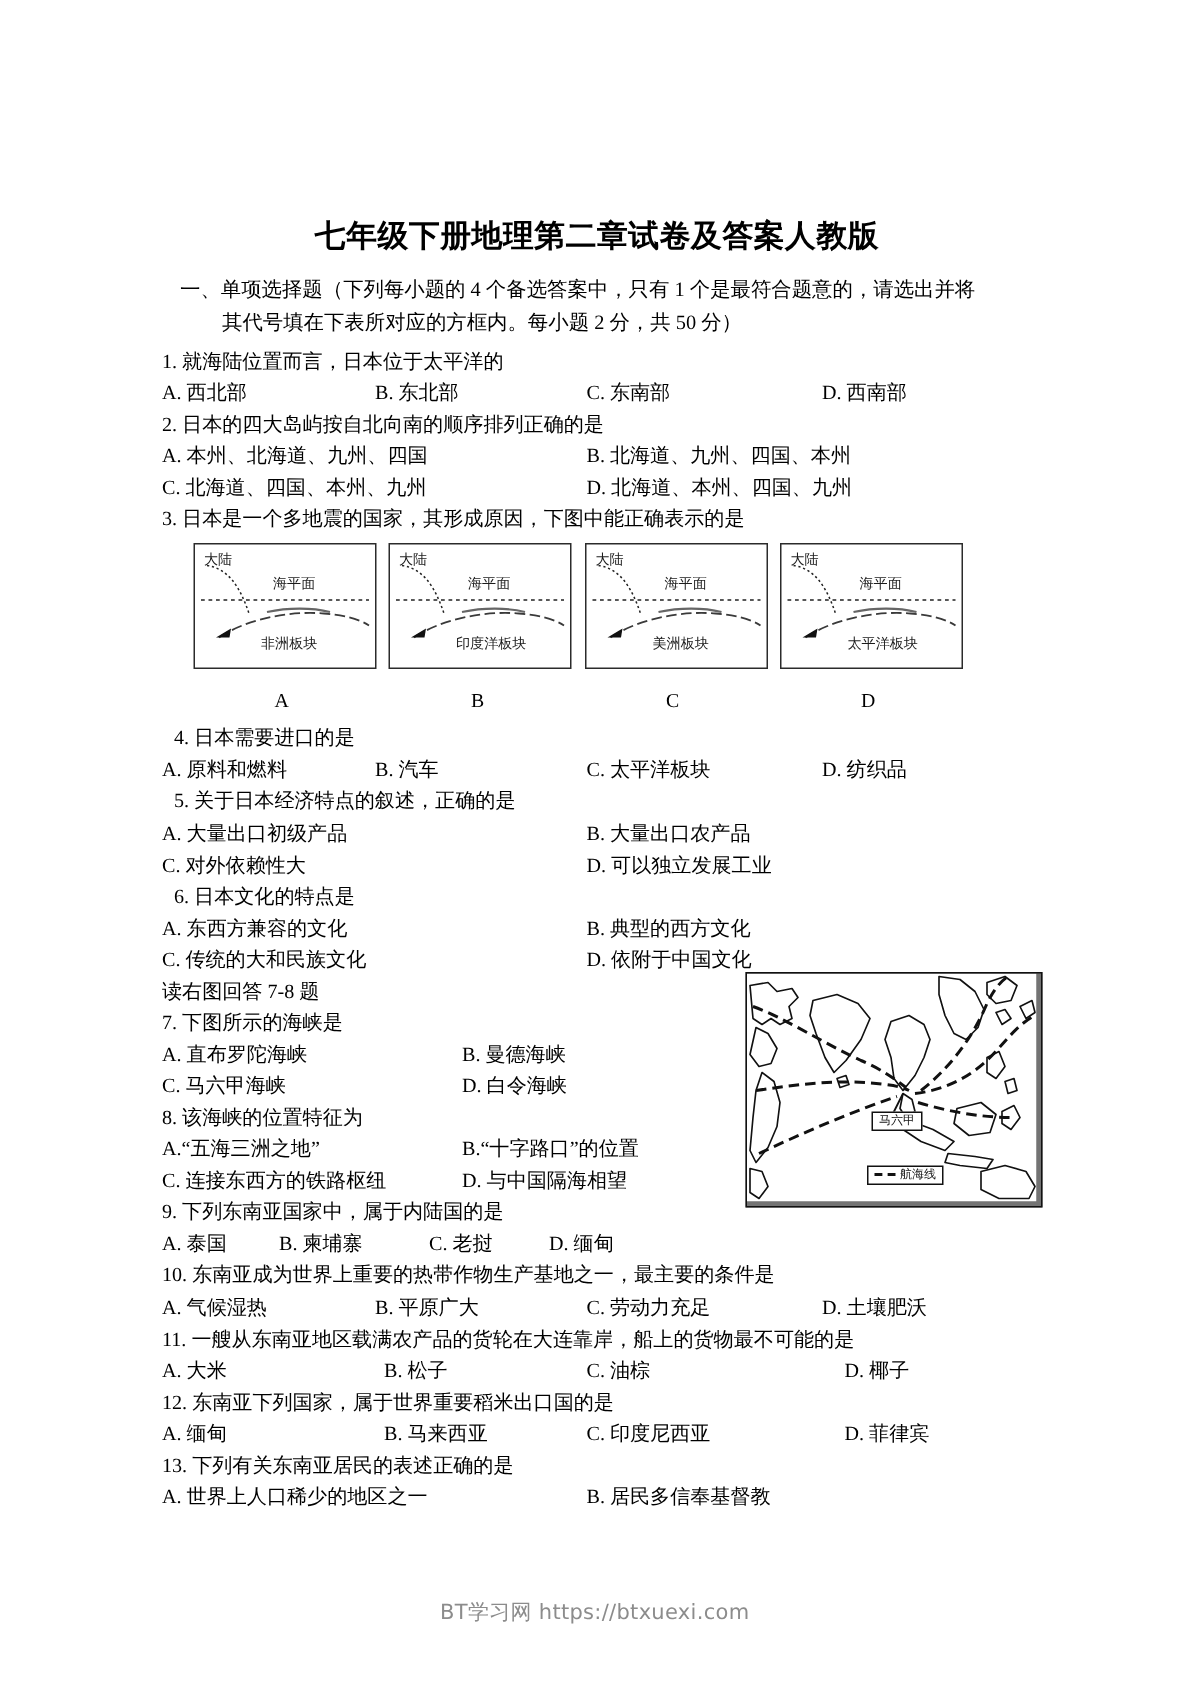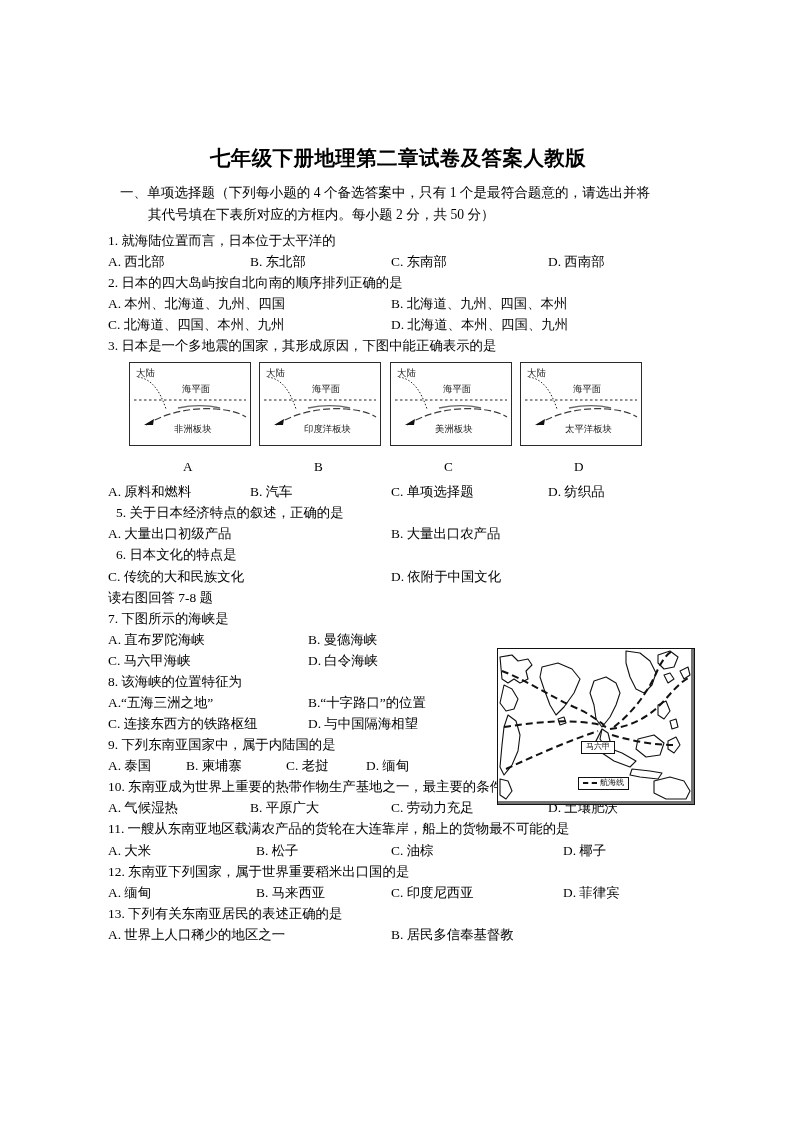--- a/index.html
+++ b/index.html
@@ -278,34 +278,43 @@
       </div>
     </div>
 
     <div class="abcd-row">
       <span class="abcd a0">A</span>
       <span class="abcd a1">B</span>
       <span class="abcd a2">C</span>
       <span class="abcd a3">D</span>
     </div>
 
+    <p class="q-stem indent">4. 日本需要进口的是</p>
     <div class="opt-row indent">
       <span class="opt c1">A. 原料和燃料</span>
       <span class="opt c2">B. 汽车</span>
-      <span class="opt c3">C. 单项选择题</span>
+      <span class="opt c3">C. 太平洋板块</span>
       <span class="opt c4">D. 纺织品</span>
     </div>
 
     <p class="q-stem indent">5. 关于日本经济特点的叙述，正确的是</p>
     <div class="opt-row indent">
       <span class="opt h1">A. 大量出口初级产品</span>
       <span class="opt h2">B. 大量出口农产品</span>
     </div>
+    <div class="opt-row indent">
+      <span class="opt h1">C. 对外依赖性大</span>
+      <span class="opt h2">D. 可以独立发展工业</span>
+    </div>
 
     <p class="q-stem indent">6. 日本文化的特点是</p>
+    <div class="opt-row indent">
+      <span class="opt h1">A. 东西方兼容的文化</span>
+      <span class="opt h2">B. 典型的西方文化</span>
+    </div>
     <div class="opt-row indent">
       <span class="opt h1">C. 传统的大和民族文化</span>
       <span class="opt h2">D. 依附于中国文化</span>
     </div>
 
     <p class="q-stem">读右图回答 7-8 题</p>
 
     <p class="q-stem">7. 下图所示的海峡是</p>
     <div class="opt-row">
       <span class="opt h1">A. 直布罗陀海峡</span>
@@ -418,14 +427,15 @@
     </svg>
     <div class="map-callout-box">
       <span>马六甲</span>
     </div>
     <div class="map-legend-box">
       <span class="legend-dash"></span>
       <span>航海线</span>
     </div>
   </div>
 
+  <div class="footer-watermark">BT学习网 https://btxuexi.com</div>
 
 </div>
 
 </body></html>

